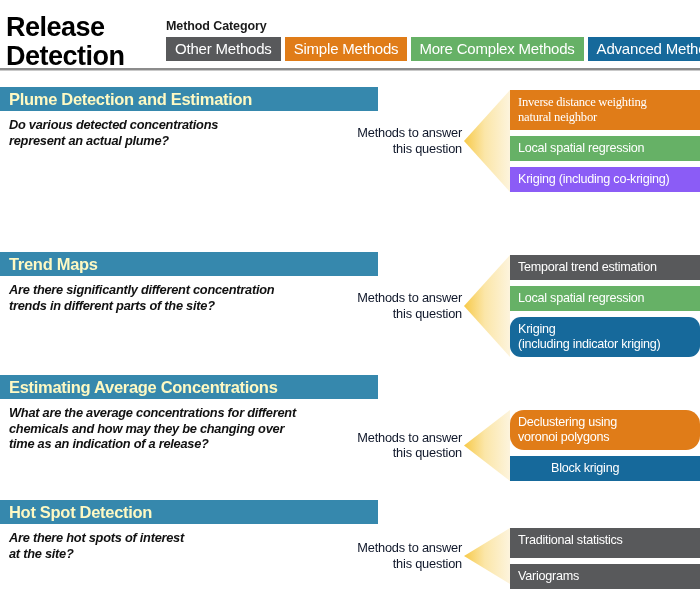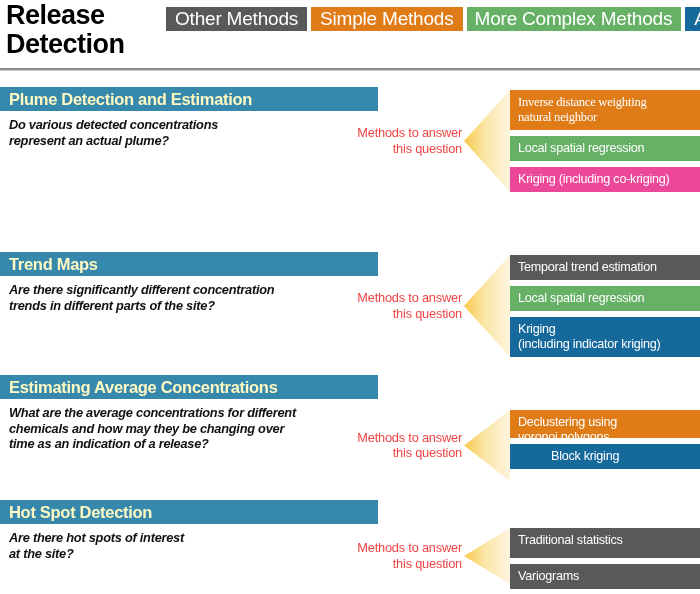--- a/index.html
+++ b/index.html
@@ -8,21 +8,21 @@
     height: 594px;
     background: #ffffff;
     font-family: "Liberation Sans", sans-serif;
     overflow: hidden;
   }
   .page { position: relative; width: 700px; height: 594px; }
 
   
   .masthead {
     position: absolute;
-    left: 0; top: 0;
+    left: 0; top: 12px;
     width: 700px; height: 68px;
   }
   .title {
     position: absolute;
     left: 6px; top: 1px;
     width: 160px;
     font-size: 27px;
     font-weight: bold;
     line-height: 29px;
     letter-spacing: -0.5px;
@@ -39,21 +39,21 @@
     color: #1a1a1a;
     margin-bottom: 4px;
     letter-spacing: -0.1px;
   }
   .legend-badges { display: flex; gap: 4px; }
   .badge {
     height: 24px;
     line-height: 24px;
     padding: 0 9px;
     color: #ffffff;
-    font-size: 19px;
+    font-size: 15px;
     white-space: nowrap;
     letter-spacing: -0.2px;
   }
   .divider {
     position: absolute;
     left: 0; top: 68px;
     width: 700px; height: 3px;
     background: #8c8c8c;
     border-bottom: 1px solid #c9c9c9;
   }
@@ -84,21 +84,21 @@
     color: #111111;
     letter-spacing: -0.25px;
     white-space: pre-line;
   }
   .sec-cta {
     position: absolute;
     width: 150px;
     text-align: right;
     font-size: 12.8px;
     line-height: 15.5px;
-    color: #ef4444;
+    color: #0f172a;
     letter-spacing: -0.2px;
     white-space: pre-line;
   }
 
   
   .arrow { position: absolute; }
   .arrow svg { display: block; }
 
   
   .methods { position: absolute; left: 510px; width: 190px; }
@@ -116,20 +116,21 @@
 </head>
 <body>
 
 <div class="page">
 
   <div class="masthead">
     <div class="title">Release
 Detection</div>
 
     <div class="legend">
+      <div class="legend-title">Method Category</div>
       <div class="legend-badges">
           <div class="badge" style="background: rgb(88, 89, 91);">Other Methods</div>
           <div class="badge" style="background: rgb(224, 124, 24);">Simple Methods</div>
           <div class="badge" style="background: rgb(102, 177, 102); padding-left: 8px;">More Complex Methods</div>
           <div class="badge" style="background: rgb(22, 105, 155);">Advanced Methods</div>
         </div>
     </div>
   </div>
 
   <div class="divider"></div>
@@ -137,21 +138,21 @@
   <div id="sections-root">
       <div class="section" style="top: 87px;">
         <div class="sec-head" style="background: rgb(54, 136, 173);">Plume Detection and Estimation</div>
         <div class="sec-question" style="top: 30px;">Do various detected concentrations
 represent an actual plume?</div>
       </div>
       <div class="methods" style="top: 90px;">
         <div class="method-box" style="background: rgb(224, 124, 24); height: 40px; font-family: Liberation Serif, serif;">Inverse distance weighting
 natural neighbor</div>
         <div class="method-box" style="background: rgb(102, 177, 102); height: 25px; margin-top: 6px;">Local spatial regression</div>
-        <div class="method-box" style="background: #ec4899; height: 25px; margin-top: 6px;">Kriging (including co-kriging)</div>
+        <div class="method-box" style="background: #8b5cf6; height: 25px; margin-top: 6px;">Kriging (including co-kriging)</div>
       </div>
       <div class="arrow" style="left: 464px; top: 90px;">
         <svg width="46" height="102" viewBox="0 0 46 102">
           <defs>
             <linearGradient id="g0" x1="1" y1="0" x2="0" y2="0">
               <stop offset="0%" stop-color="#fdf4dd"></stop>
               <stop offset="55%" stop-color="#fbe6a8"></stop>
               <stop offset="100%" stop-color="#f7c948"></stop>
             </linearGradient>
           </defs>
@@ -161,21 +162,21 @@
       <div class="sec-cta" style="left: 312px; top: 125px;">Methods to answer
 this question</div>
       <div class="section" style="top: 252px;">
         <div class="sec-head" style="background: rgb(54, 136, 173);">Trend Maps</div>
         <div class="sec-question" style="top: 30px;">Are there significantly different concentration
 trends in different parts of the site?</div>
       </div>
       <div class="methods" style="top: 255px;">
         <div class="method-box" style="background: rgb(88, 89, 91); height: 25px;">Temporal trend estimation</div>
         <div class="method-box" style="background: rgb(102, 177, 102); height: 25px; margin-top: 6px;">Local spatial regression</div>
-        <div class="method-box" style="background: rgb(22, 105, 155); height: 40px; margin-top: 6px;">Kriging
+        <div class="method-box" style="background: rgb(22, 105, 155); height: 40px; margin-top: 6px; border-radius: 11px;">Kriging
 (including indicator kriging)</div>
       </div>
       <div class="arrow" style="left: 464px; top: 255px;">
         <svg width="46" height="102" viewBox="0 0 46 102">
           <defs>
             <linearGradient id="g1" x1="1" y1="0" x2="0" y2="0">
               <stop offset="0%" stop-color="#fdf4dd"></stop>
               <stop offset="55%" stop-color="#fbe6a8"></stop>
               <stop offset="100%" stop-color="#f7c948"></stop>
             </linearGradient>
@@ -185,21 +186,21 @@
       </div>
       <div class="sec-cta" style="left: 312px; top: 290px;">Methods to answer
 this question</div>
       <div class="section" style="top: 375px;">
         <div class="sec-head" style="background: rgb(54, 136, 173);">Estimating Average Concentrations</div>
         <div class="sec-question" style="top: 30px;">What are the average concentrations for different
 chemicals and how may they be changing over
 time as an indication of a release?</div>
       </div>
       <div class="methods" style="top: 410px;">
-        <div class="method-box" style="background: rgb(224, 124, 24); height: 28px;">Declustering using
+        <div class="method-box" style="background: rgb(224, 124, 24); height: 40px; border-radius: 14px;">Declustering using
 voronoi polygons</div>
         <div class="method-box" style="background: rgb(22, 105, 155); height: 25px; margin-top: 6px; padding-left: 41px;">Block kriging</div>
       </div>
       <div class="arrow" style="left: 464px; top: 410px;">
         <svg width="46" height="71" viewBox="0 0 46 71">
           <defs>
             <linearGradient id="g2" x1="1" y1="0" x2="0" y2="0">
               <stop offset="0%" stop-color="#fdf4dd"></stop>
               <stop offset="55%" stop-color="#fbe6a8"></stop>
               <stop offset="100%" stop-color="#f7c948"></stop>

